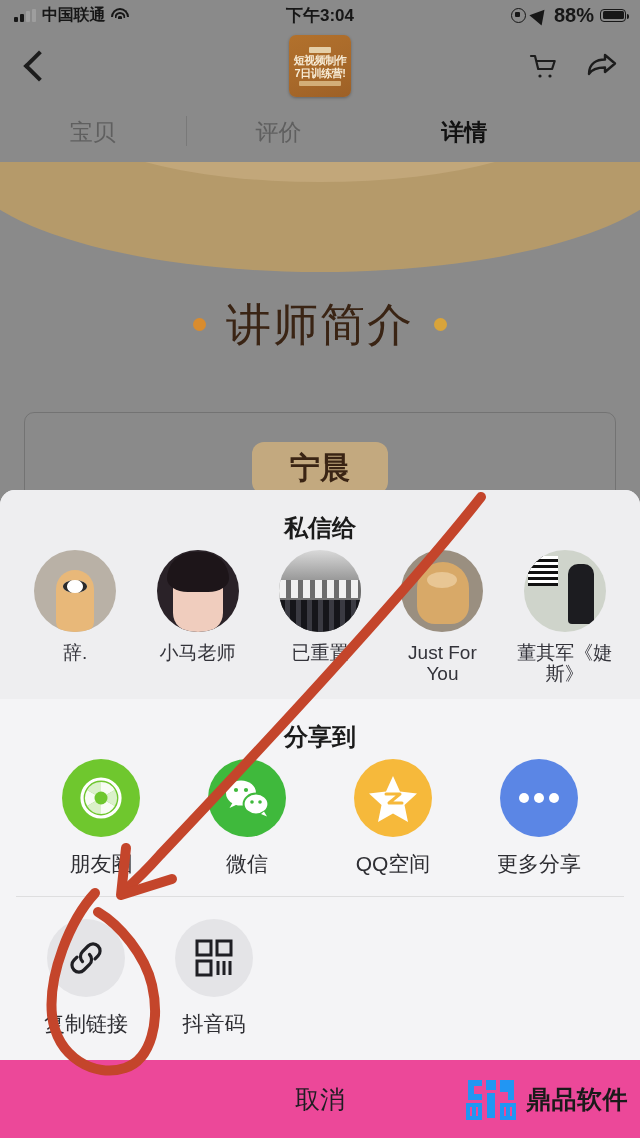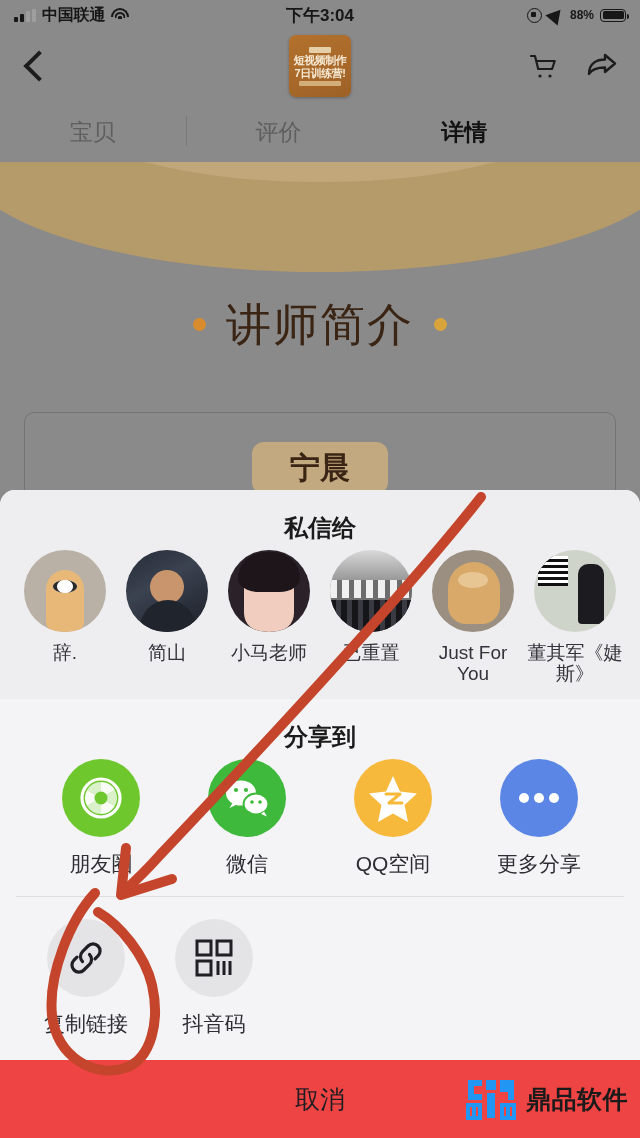--- a/index.html
+++ b/index.html
@@ -32,21 +32,21 @@
   .wifi { width:18px; height:14px; position:relative; }
   .wifi span { position:absolute; left:50%; transform:translateX(-50%); border:2px solid #171717; border-bottom:none; border-radius:14px 14px 0 0; }
   .wifi span:nth-child(1){ width:18px; height:9px; top:0; }
   .wifi span:nth-child(2){ width:11px; height:6px; top:4px; }
   .wifi span:nth-child(3){ width:4px;  height:3px; top:8px; border-radius:50% 50% 0 0;}
   .sb-center { position:absolute; left:0; right:0; text-align:center; font-size:17px; pointer-events:none;}
   .sb-right { margin-left:auto; display:flex; align-items:center; gap:6px; z-index:2;}
   .rotlock { width:15px; height:15px; border:1.6px solid #171717; border-radius:50%; position:relative; }
   .rotlock::after { content:""; position:absolute; left:3.4px; top:3.4px; width:5px; height:5px; background:#171717; border-radius:1px;}
   .locarrow { width:0;height:0;border-left:8px solid transparent;border-right:8px solid transparent;border-bottom:14px solid #171717; transform:rotate(40deg); }
-  .batt-pct { font-size:12px; }
+  .batt-pct { font-size:20px; }
   .batt { width:26px;height:13px;border:1.6px solid #171717;border-radius:4px;position:relative;padding:1.5px; }
   .batt::after{content:"";position:absolute;right:-4px;top:4px;width:2px;height:5px;background:#171717;border-radius:0 2px 2px 0;}
   .batt i{display:block;width:100%;height:100%;background:#171717;border-radius:1.5px;}
 
   
   .navbar { position:absolute; top:30px; left:0; width:640px; height:72px; display:flex; align-items:center; padding:0 22px; }
   .back-chevron { width:22px; height:22px; border-left:4px solid #1c1c1c; border-bottom:4px solid #1c1c1c; transform:rotate(45deg); margin-left:6px; }
   .prod-thumb {
     position:absolute; left:50%; top:36px; transform:translate(-50%,-50%);
     width:62px; height:62px; border-radius:7px;
@@ -126,21 +126,21 @@
 
   
   .divider { height:1px; background:rgba(0,0,0,.09); margin:0 16px; }
   .ba-sec { background:#f4f4f6; padding:22px 0 26px; }
   .ba-row { display:flex; padding:0 22px; }
   .ba-item { width:128px; display:flex; flex-direction:column; align-items:center; }
   .ba-circle { width:78px; height:78px; border-radius:50%; background:#e4e4e7; display:flex; align-items:center; justify-content:center; }
   .ba-name { margin-top:13px; font-size:21px; color:#2e2e33; }
 
   
-  .cancel-bar { position:absolute; left:0; bottom:0; width:640px; height:78px; background:#ef4444; display:flex; align-items:center; justify-content:center; }
+  .cancel-bar { position:absolute; left:0; bottom:0; width:640px; height:78px; background:#ec4899; display:flex; align-items:center; justify-content:center; }
   .cancel-text { font-size:25px; color:#1d1d22; }
   .watermark { position:absolute; right:12px; top:50%; transform:translateY(-50%); display:flex; align-items:center; gap:9px; }
   .wm-text { font-size:25px; font-weight:700; color:#1a1a1a; letter-spacing:.5px; }
 
   
   #annot { position:absolute; inset:0; z-index:20; pointer-events:none; }
 </style>
 </head>
 <body>
 
@@ -218,24 +218,20 @@
 <div class="sheet">
 
   <div class="pm-sec">
     <div class="sec-head">私信给</div>
     <div class="pm-row">
       <div class="pm-item">
         <div class="pm-ava av1"></div>
         <div class="pm-name">辞.</div>
       </div>
       <div class="pm-item">
-        <div class="pm-ava av2"></div>
-        <div class="pm-name">简山</div>
-      </div>
-      <div class="pm-item">
         <div class="pm-ava av3"></div>
         <div class="pm-name">小马老师</div>
       </div>
       <div class="pm-item">
         <div class="pm-ava av4"></div>
         <div class="pm-name">已重置</div>
       </div>
       <div class="pm-item">
         <div class="pm-ava av5"></div>
         <div class="pm-name">Just For You</div>

